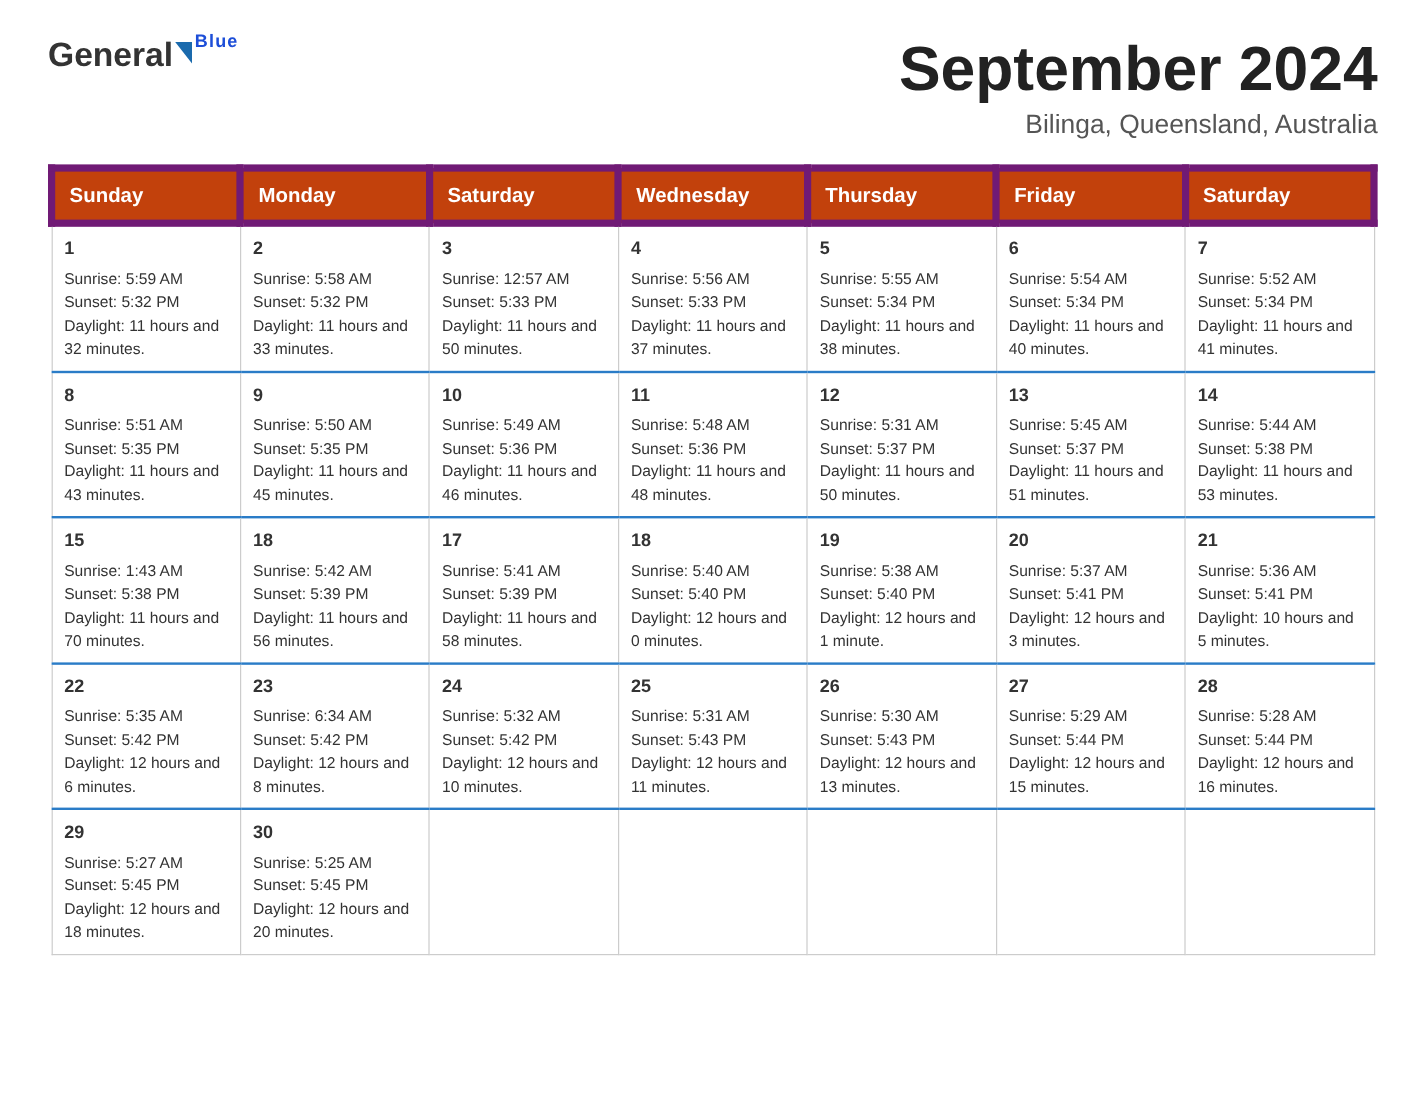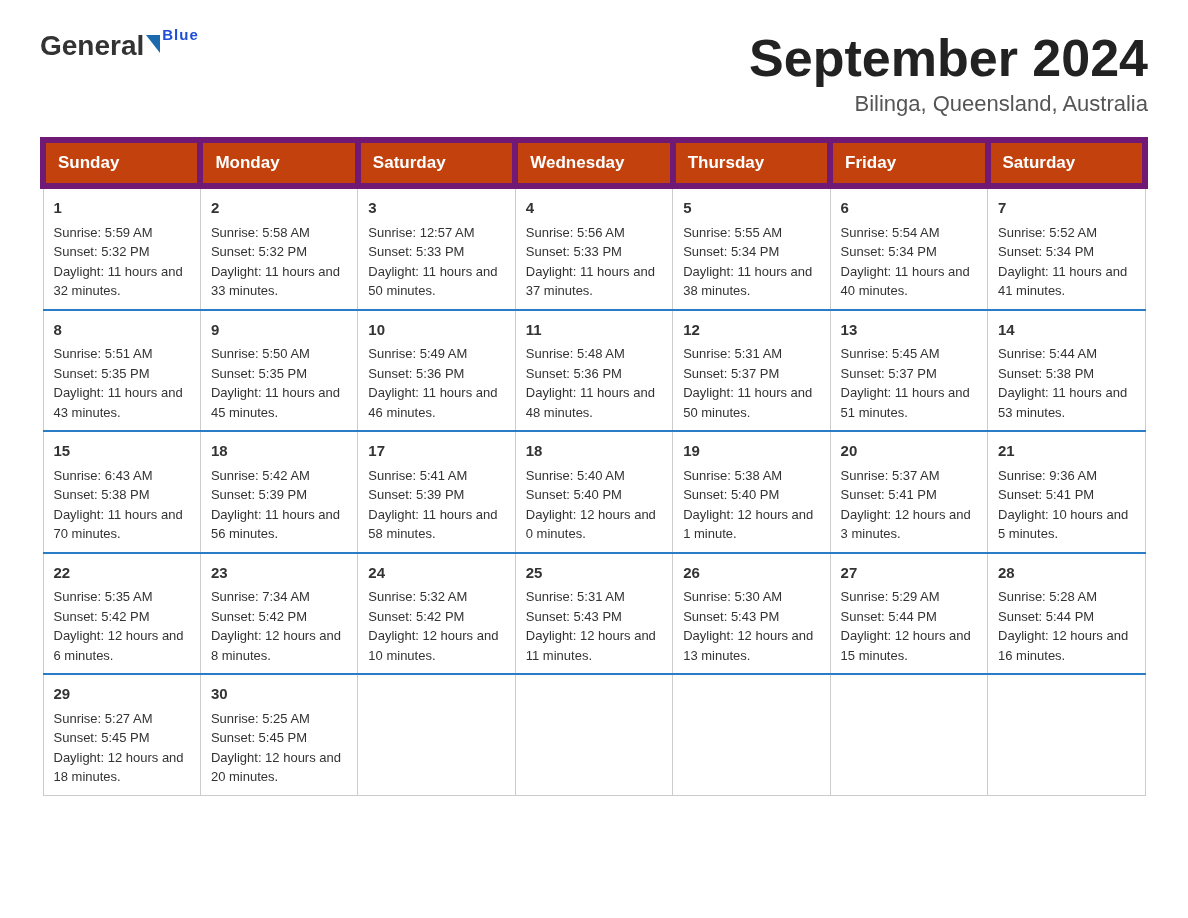--- a/index.html
+++ b/index.html
@@ -139,31 +139,31 @@
       <tr>
         <td><span class="day-num">8</span><span>Sunrise: 5:51 AM</span><br><span>Sunset: 5:35 PM</span><br><span>Daylight: 11 hours and 43 minutes.</span></td>
         <td><span class="day-num">9</span><span>Sunrise: 5:50 AM</span><br><span>Sunset: 5:35 PM</span><br><span>Daylight: 11 hours and 45 minutes.</span></td>
         <td><span class="day-num">10</span><span>Sunrise: 5:49 AM</span><br><span>Sunset: 5:36 PM</span><br><span>Daylight: 11 hours and 46 minutes.</span></td>
         <td><span class="day-num">11</span><span>Sunrise: 5:48 AM</span><br><span>Sunset: 5:36 PM</span><br><span>Daylight: 11 hours and 48 minutes.</span></td>
         <td><span class="day-num">12</span><span>Sunrise: 5:31 AM</span><br><span>Sunset: 5:37 PM</span><br><span>Daylight: 11 hours and 50 minutes.</span></td>
         <td><span class="day-num">13</span><span>Sunrise: 5:45 AM</span><br><span>Sunset: 5:37 PM</span><br><span>Daylight: 11 hours and 51 minutes.</span></td>
         <td><span class="day-num">14</span><span>Sunrise: 5:44 AM</span><br><span>Sunset: 5:38 PM</span><br><span>Daylight: 11 hours and 53 minutes.</span></td>
       </tr>
       <tr>
-        <td><span class="day-num">15</span><span>Sunrise: 6:43 AM</span><br><span>Sunset: 5:38 PM</span><br><span>Daylight: 11 hours and 70 minutes.</span></td>
+        <td><span class="day-num">15</span><span>Sunrise: 1:43 AM</span><br><span>Sunset: 5:38 PM</span><br><span>Daylight: 11 hours and 70 minutes.</span></td>
         <td><span class="day-num">18</span><span>Sunrise: 5:42 AM</span><br><span>Sunset: 5:39 PM</span><br><span>Daylight: 11 hours and 56 minutes.</span></td>
         <td><span class="day-num">17</span><span>Sunrise: 5:41 AM</span><br><span>Sunset: 5:39 PM</span><br><span>Daylight: 11 hours and 58 minutes.</span></td>
         <td><span class="day-num">18</span><span>Sunrise: 5:40 AM</span><br><span>Sunset: 5:40 PM</span><br><span>Daylight: 12 hours and 0 minutes.</span></td>
         <td><span class="day-num">19</span><span>Sunrise: 5:38 AM</span><br><span>Sunset: 5:40 PM</span><br><span>Daylight: 12 hours and 1 minute.</span></td>
         <td><span class="day-num">20</span><span>Sunrise: 5:37 AM</span><br><span>Sunset: 5:41 PM</span><br><span>Daylight: 12 hours and 3 minutes.</span></td>
-        <td><span class="day-num">21</span><span>Sunrise: 9:36 AM</span><br><span>Sunset: 5:41 PM</span><br><span>Daylight: 10 hours and 5 minutes.</span></td>
+        <td><span class="day-num">21</span><span>Sunrise: 5:36 AM</span><br><span>Sunset: 5:41 PM</span><br><span>Daylight: 10 hours and 5 minutes.</span></td>
       </tr>
       <tr>
         <td><span class="day-num">22</span><span>Sunrise: 5:35 AM</span><br><span>Sunset: 5:42 PM</span><br><span>Daylight: 12 hours and 6 minutes.</span></td>
-        <td><span class="day-num">23</span><span>Sunrise: 7:34 AM</span><br><span>Sunset: 5:42 PM</span><br><span>Daylight: 12 hours and 8 minutes.</span></td>
+        <td><span class="day-num">23</span><span>Sunrise: 6:34 AM</span><br><span>Sunset: 5:42 PM</span><br><span>Daylight: 12 hours and 8 minutes.</span></td>
         <td><span class="day-num">24</span><span>Sunrise: 5:32 AM</span><br><span>Sunset: 5:42 PM</span><br><span>Daylight: 12 hours and 10 minutes.</span></td>
         <td><span class="day-num">25</span><span>Sunrise: 5:31 AM</span><br><span>Sunset: 5:43 PM</span><br><span>Daylight: 12 hours and 11 minutes.</span></td>
         <td><span class="day-num">26</span><span>Sunrise: 5:30 AM</span><br><span>Sunset: 5:43 PM</span><br><span>Daylight: 12 hours and 13 minutes.</span></td>
         <td><span class="day-num">27</span><span>Sunrise: 5:29 AM</span><br><span>Sunset: 5:44 PM</span><br><span>Daylight: 12 hours and 15 minutes.</span></td>
         <td><span class="day-num">28</span><span>Sunrise: 5:28 AM</span><br><span>Sunset: 5:44 PM</span><br><span>Daylight: 12 hours and 16 minutes.</span></td>
       </tr>
       <tr>
         <td><span class="day-num">29</span><span>Sunrise: 5:27 AM</span><br><span>Sunset: 5:45 PM</span><br><span>Daylight: 12 hours and 18 minutes.</span></td>
         <td><span class="day-num">30</span><span>Sunrise: 5:25 AM</span><br><span>Sunset: 5:45 PM</span><br><span>Daylight: 12 hours and 20 minutes.</span></td>
         <td class="empty-cell"></td>

